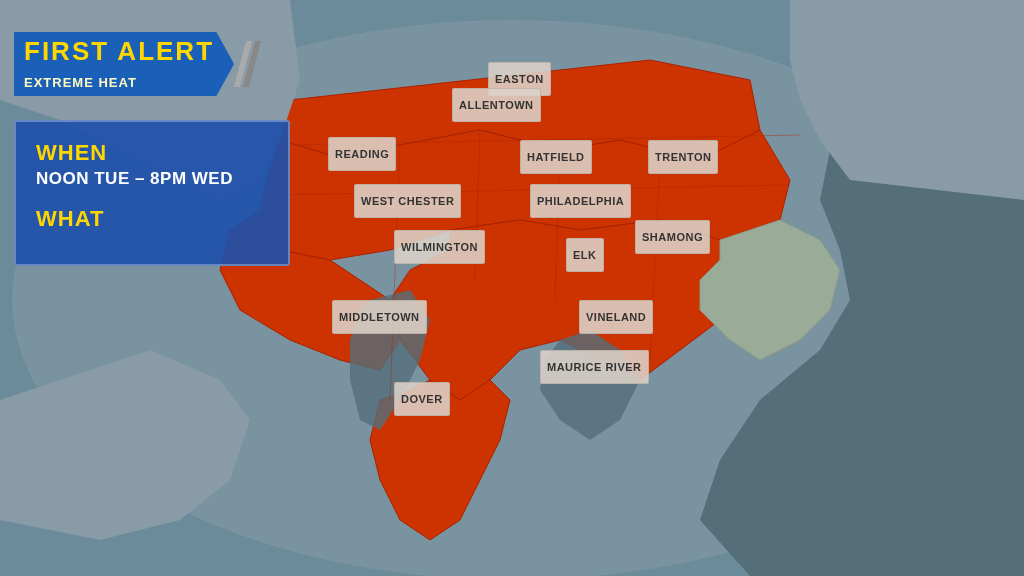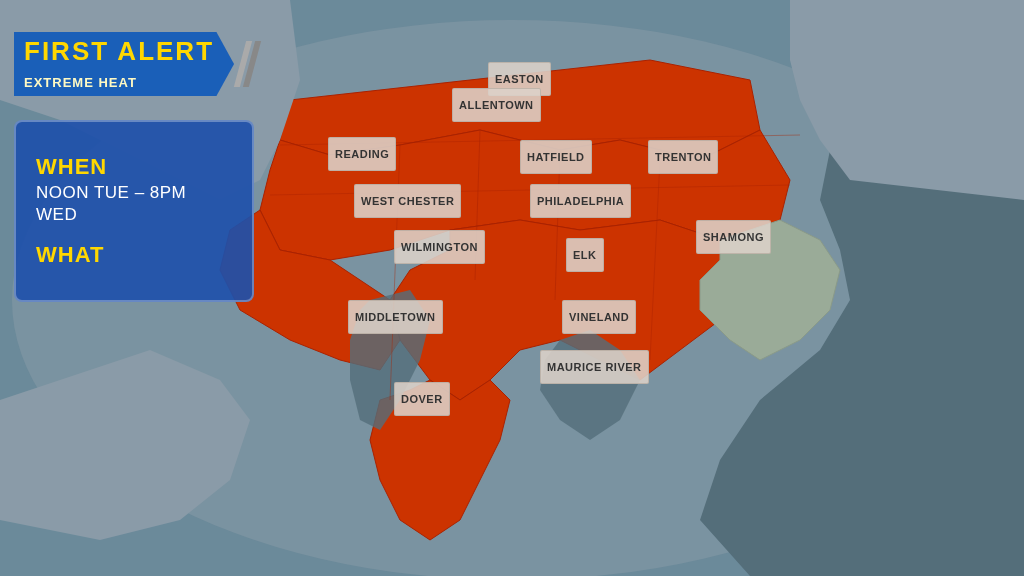--- a/index.html
+++ b/index.html
@@ -27,44 +27,44 @@
       top: 0; left: 0;
       width: 1024px;
       height: 576px;
     }
 
     
     .info-panel {
       position: absolute;
       top: 120px;
       left: 14px;
-      width: 240px;
+      width: 276px;
       background: rgba(30, 80, 170, 0.92);
       border: 2px solid rgba(255,255,255,0.3);
-      padding: 32px 20px 20px 20px;
-      border-radius: 8px;
+      padding: 18px 20px 20px 20px;
+      border-radius: 3px;
     }
 
     .info-section {
       margin-bottom: 16px;
     }
     .info-section:last-child { margin-bottom: 12px; }
 
     .info-label {
       font-size: 22px;
       font-weight: 900;
       color: #FFD700;
       letter-spacing: 1px;
       text-transform: uppercase;
       margin-bottom: 2px;
     }
 
     .info-value {
       font-size: 17px;
-      font-weight: 400;
+      font-weight: 700;
       color: #ffffff;
       text-transform: uppercase;
       line-height: 1.3;
       letter-spacing: 0.5px;
     }
 
     
     .first-alert-badge {
       position: absolute;
       top: 32px;
@@ -173,25 +173,25 @@
   <line x1="660" y1="160" x2="650" y2="360" stroke="#aa2200" stroke-width="0.8" opacity="0.5"></line>
 </svg>
 
 <div class="city-label" style="left:488px; top:62px">EASTON</div>
 <div class="city-label" style="left:452px; top:88px">ALLENTOWN</div>
 <div class="city-label" style="left:328px; top:137px">READING</div>
 <div class="city-label" style="left:520px; top:140px">HATFIELD</div>
 <div class="city-label" style="left:648px; top:140px">TRENTON</div>
 <div class="city-label" style="left:354px; top:184px">WEST CHESTER</div>
 <div class="city-label" style="left:530px; top:184px">PHILADELPHIA</div>
-<div class="city-label" style="left:696px; top:220px">SHAMONG</div>
+<div class="city-label" style="left:635px; top:220px">SHAMONG</div>
 <div class="city-label" style="left:394px; top:230px">WILMINGTON</div>
 <div class="city-label" style="left:566px; top:238px">ELK</div>
-<div class="city-label" style="left:348px; top:300px">MIDDLETOWN</div>
-<div class="city-label" style="left:562px; top:300px">VINELAND</div>
+<div class="city-label" style="left:332px; top:300px">MIDDLETOWN</div>
+<div class="city-label" style="left:579px; top:300px">VINELAND</div>
 <div class="city-label" style="left:394px; top:382px">DOVER</div>
 <div class="city-label" style="left:540px; top:350px">MAURICE RIVER</div>
 
 <div class="first-alert-badge">
   <div class="badge-blue">
     <div class="badge-title">FIRST ALERT</div>
     <div class="badge-subtitle">EXTREME HEAT</div>
   </div>
   <div class="badge-slashes">
     <div class="slash"></div>

